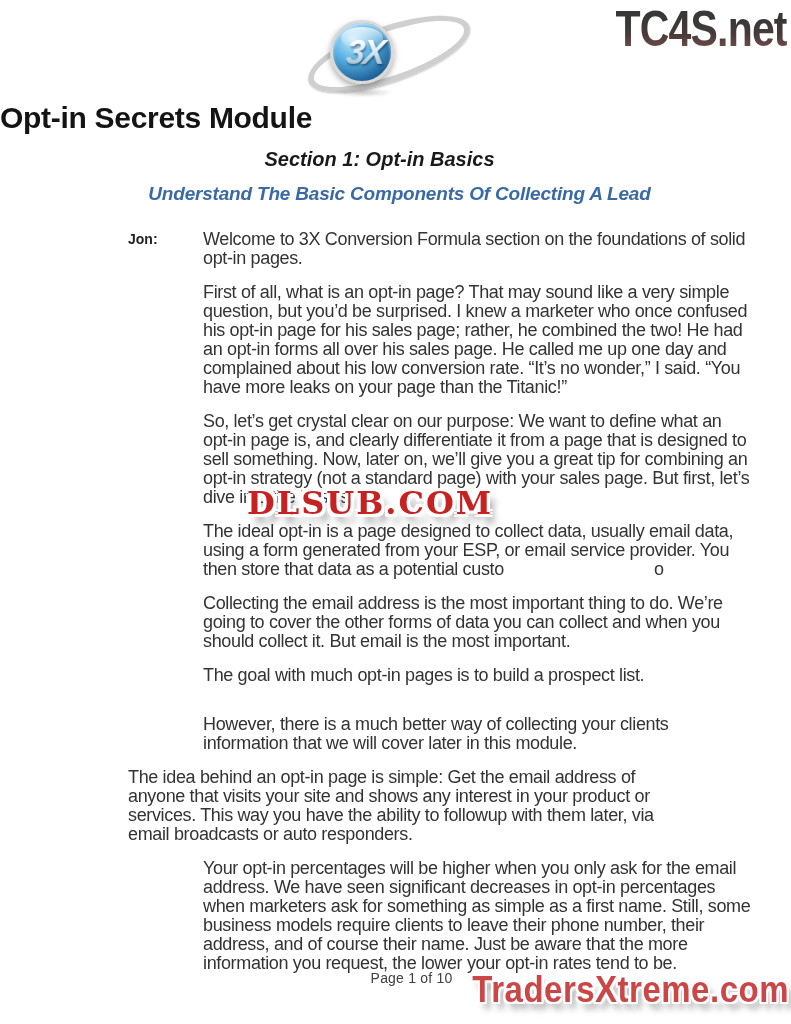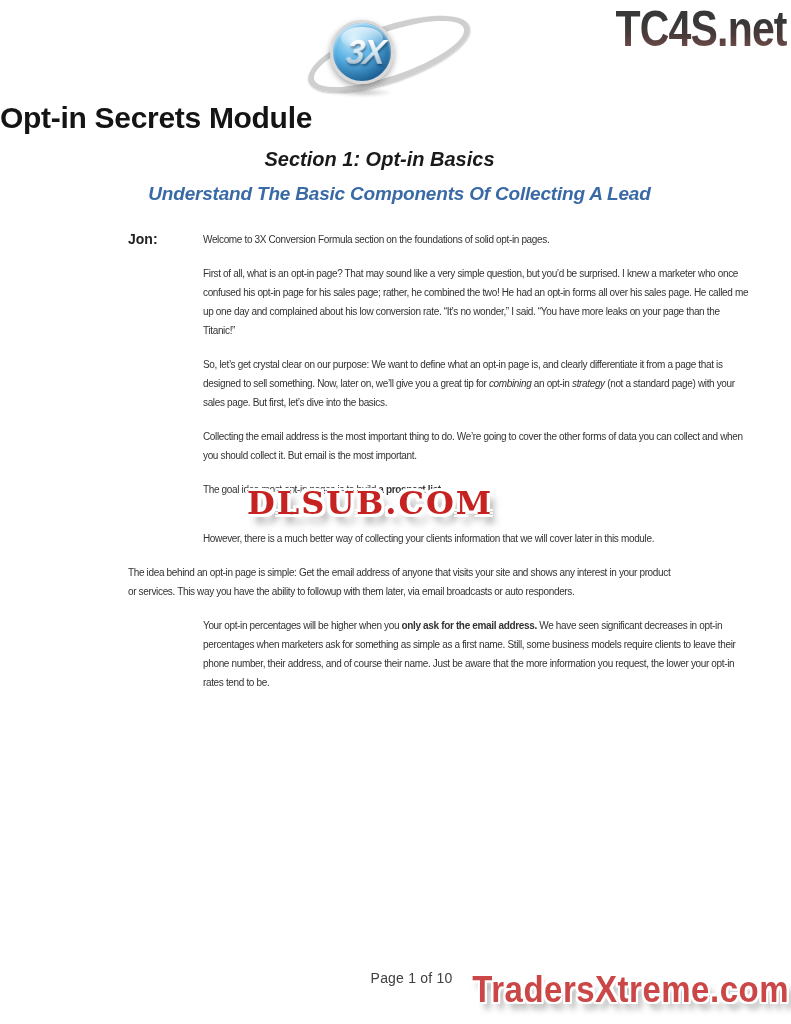--- a/index.html
+++ b/index.html
@@ -47,23 +47,23 @@
     font-size:30px; font-weight:bold; color:#141414; letter-spacing:-.3px; }
   .doc-section { position:absolute; top:148px; left:0; width:759px; text-align:center;
     font-size:20px; font-weight:bold; font-style:italic; color:#1a1a1a; }
   .doc-subhead { position:absolute; top:183px; left:0; width:791px; text-align:center;
     font-size:19px; font-weight:bold; font-style:italic; color:#3a6aa6; letter-spacing:-.2px;padding-left:8px; }
 
   
   .dialogue { position:absolute; left:88px; top:230px; width:640px; color:#333;margin-left:40px; }
   .block { display:flex; margin-bottom:15px; }
   .speaker { width:75px; flex:0 0 75px; font-weight:bold; font-size:14px; line-height:19px; color:#222; }
-  .para { width:550px; flex:0 0 550px; font-size:10px; line-height:19px; letter-spacing:-.35px; }
-  .para .b { font-weight:bold; }
-  .para .i { font-style:italic; }
+  .para { width:550px; flex:0 0 550px; font-size:18px; line-height:19px; letter-spacing:-.35px; }
+  .para .b { font-weight:normal; }
+  .para .i { }
   .gap-spacer { display:inline-block; }
 
   
   .wm-center { position:absolute; left:247px; top:484px; z-index:5;
     font-family:"DejaVu Serif","Liberation Serif",serif; font-weight:bold;
     font-size:32px; letter-spacing:2px; color:#c62222; white-space:nowrap;
     text-shadow:
       -3px -3px 0 #fff, 3px -3px 0 #fff, -3px 3px 0 #fff, 3px 3px 0 #fff,
       0 -3px 0 #fff, 0 3px 0 #fff, -3px 0 0 #fff, 3px 0 0 #fff,
       6px 9px 7px rgba(60,60,60,.45); }
@@ -107,25 +107,29 @@
       <div class="block">
         <div class="speaker"></div>
         <div class="para"><span>First of all, what is an opt-in page?  That may sound like a very simple question, but you’d be surprised. I knew a marketer who once confused his opt-in page for his sales page; rather, he combined the two! He had an opt-in forms all over his sales page. He called me up one day and complained about his low conversion rate. “It’s no wonder,” I said. “You have more leaks on your page than the Titanic!”</span></div>
       </div>
       <div class="block">
         <div class="speaker"></div>
         <div class="para"><span>So, let’s get crystal clear on our purpose: We want to define what an opt-in page is, and clearly differentiate it from a page that is designed to sell something. Now, later on, we’ll give you a great tip for </span><span class="i">combining</span><span> an opt-in </span><span class="i">strategy</span><span> (not a standard page) with your sales page. But first, let’s dive into the basics.</span></div>
       </div>
       <div class="block">
         <div class="speaker"></div>
+        <div class="para"><span>The ideal opt-in is a page designed to collect data, usually email data, using a form generated from your ESP, or email service provider. You then store that data as a potential custo</span><span class="gap-spacer" style="width: 150px;"></span><span>o</span></div>
+      </div>
+      <div class="block">
+        <div class="speaker"></div>
         <div class="para"><span>Collecting the email address is the most important thing to do. We’re going to cover the other forms of data you can collect and when you should collect it.  But email is the most important.</span></div>
       </div>
       <div class="block">
         <div class="speaker"></div>
-        <div class="para"><span>The goal idea most opt-in pages is to build </span><span class="b">a prospect list</span><span>.</span></div>
+        <div class="para"><span>The goal with much opt-in pages is to build </span><span class="b">a prospect list</span><span>.</span></div>
       </div>
       <div class="block">
         <div class="speaker"></div>
       </div>
       <div class="block">
         <div class="speaker"></div>
         <div class="para"><span>However, there is a much better way of collecting your clients information that we will cover later in this module.</span></div>
       </div>
       <div class="block">
         <div class="para"><span>The idea behind an opt-in page is simple: Get the email address of anyone that visits your site and shows any interest in your product or services. This way you have the ability to followup with them later, via email broadcasts or auto responders.</span></div>

